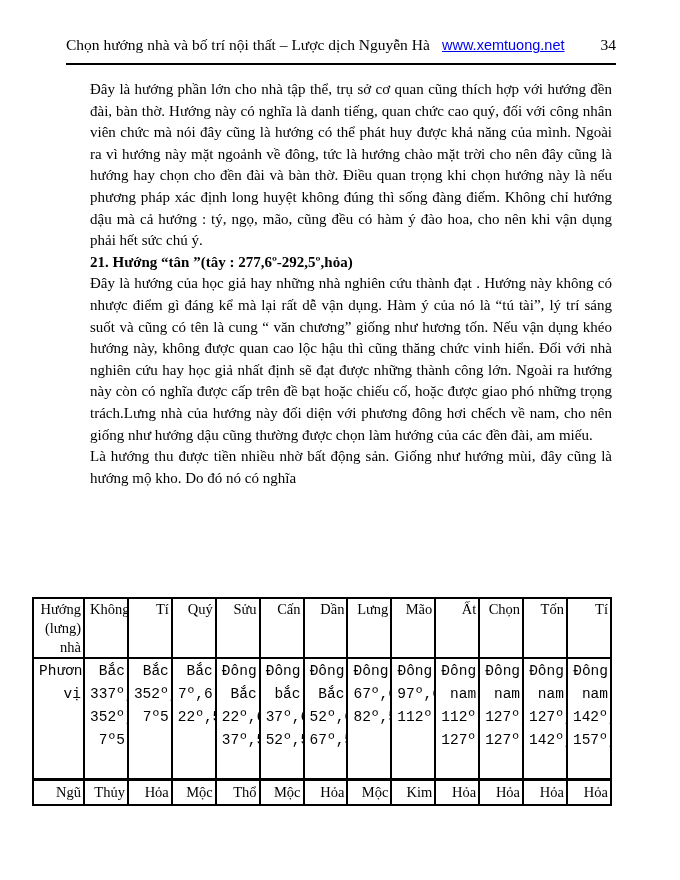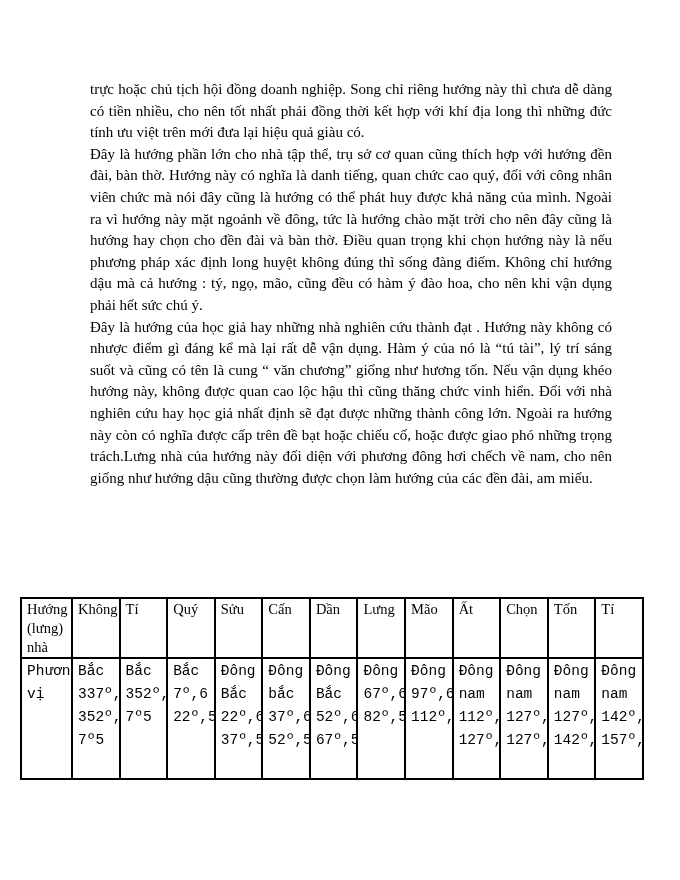--- a/index.html
+++ b/index.html
@@ -34,47 +34,54 @@
     position:absolute;
     left:90px; right:68px; top:79px;
     font-size:15px;
     line-height:21.6px;
     text-align:justify;
   }
   .body-text p { margin:0; }
   .body-text p.h { font-weight:bold; text-align:left; }
   .tbl {
     position:absolute;
-    left:20px; top:597px;
+    left:32px; top:597px;
     border-collapse:collapse;
     table-layout:fixed;
-    width:624px;
+    width:580px;
     font-size:14.5px;
+    text-align:right;
   }
   .tbl td {
     border:2px solid #000;
     vertical-align:top;
     padding:1px 2px 0 5px;
     white-space:pre-line;
     overflow:hidden;
   }
   .r-head td { height:54px; line-height:19px; }
   .r-pv td   { height:118px; line-height:23px;font-family:Liberation Mono, monospace; }
   .r-ngu td  { height:22px; line-height:20px; border-top:3px solid #000; }
 </style>
 </head>
 <body>
 
 <div class="page">
 
+  <div class="header">
+    <span class="title">Chọn hướng nhà và bố trí nội thất – Lược dịch Nguyễn Hà</span>
+    <a class="link">www.xemtuong.net</a>
+    <span class="pagenum">34</span>
+  </div>
 
   <div class="body-text">
-    <p>trực hoặc chủ tịch hội đồng doanh nghiệp. Song chỉ riêng hướng này thì chưa dễ dàng có tiền nhiều, cho nên tốt nhất phải đồng thời kết hợp với khí địa long thì những đức tính ưu việt trên mới đưa lại hiệu quả giàu có.</p>
     <p>Đây là hướng phần lớn cho nhà tập thể, trụ sở cơ quan cũng thích hợp với hướng đền đài, bàn thờ. Hướng này có nghĩa là danh tiếng, quan chức cao quý, đối với công nhân viên chức mà nói đây cũng là hướng có thể phát huy được khả năng của mình. Ngoài ra vì hướng này mặt ngoảnh về đông, tức là hướng chào mặt trời cho nên đây cũng là hướng hay chọn cho đền đài và bàn thờ. Điều quan trọng khi chọn hướng này là nếu phương pháp xác định long huyệt không đúng thì sống đàng điếm. Không chỉ hướng dậu mà cả hướng : tý, ngọ, mão, cũng đều có hàm ý đào hoa, cho nên khi vận dụng phải hết sức chú ý.</p>
+    <p class="h">21. Hướng “tân ”(tây : 277,6º-292,5º,hỏa)</p>
     <p>Đây là hướng của học giả hay những nhà nghiên cứu thành đạt . Hướng này không có nhược điểm gì đáng kể mà lại rất dễ vận dụng. Hàm ý của nó là “tú tài”, lý trí sáng suốt  và cũng có tên là cung “ văn chương” giống như hương tốn. Nếu vận dụng khéo hướng này, không được quan cao lộc hậu thì cũng thăng chức vinh hiển. Đối với nhà nghiên cứu hay học giả nhất định sẽ đạt được những thành công lớn. Ngoài ra hướng này còn có nghĩa được cấp trên đề bạt hoặc chiếu cố, hoặc được giao phó những trọng trách.Lưng nhà của hướng này đối diện với phương đông hơi chếch về nam, cho nên giống như hướng dậu cũng thường được chọn làm hướng của các đền đài, am miếu.</p>
+    <p>Là hướng thu được tiền nhiều nhờ bất động sản. Giống như hướng mùi, đây cũng là hướng mộ kho. Do đó nó có nghĩa</p>
   </div>
 
   <table class="tbl">
     <colgroup>
       <col style="width:51px">
         <col>
         <col>
         <col>
         <col>
         <col>
@@ -145,16 +152,31 @@
 127º,5</td>
         <td>Đông
 nam
 127º,6
 142º,5</td>
         <td>Đông
 nam
 142º,6
 157º,5</td>
       </tr>
+      <tr class="r-ngu">
+        <td>Ngũ</td>
+        <td>Thủy</td>
+        <td>Hỏa</td>
+        <td>Mộc</td>
+        <td>Thổ</td>
+        <td>Mộc</td>
+        <td>Hỏa</td>
+        <td>Mộc</td>
+        <td>Kim</td>
+        <td>Hỏa</td>
+        <td>Hỏa</td>
+        <td>Hỏa</td>
+        <td>Hỏa</td>
+      </tr>
     </tbody>
   </table>
 
 </div>
 
 </body></html>

